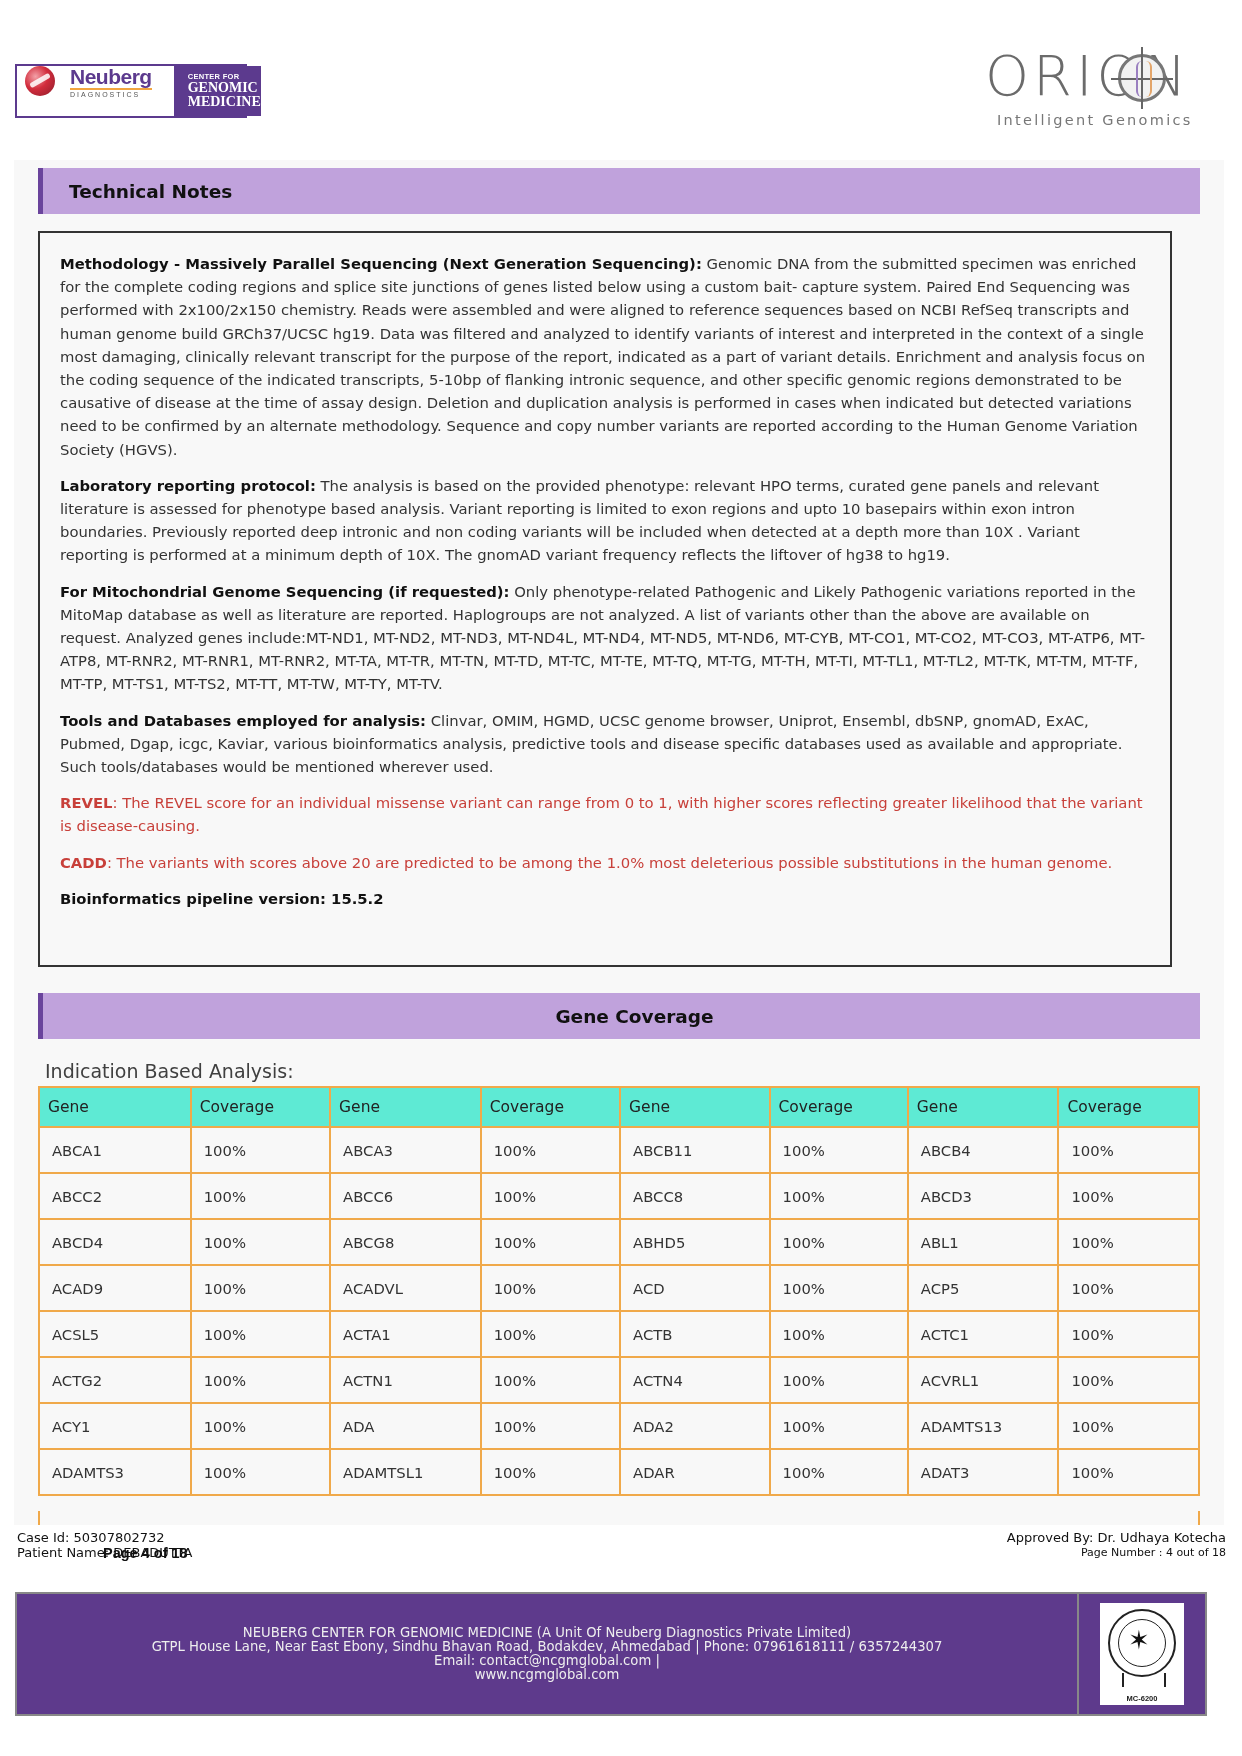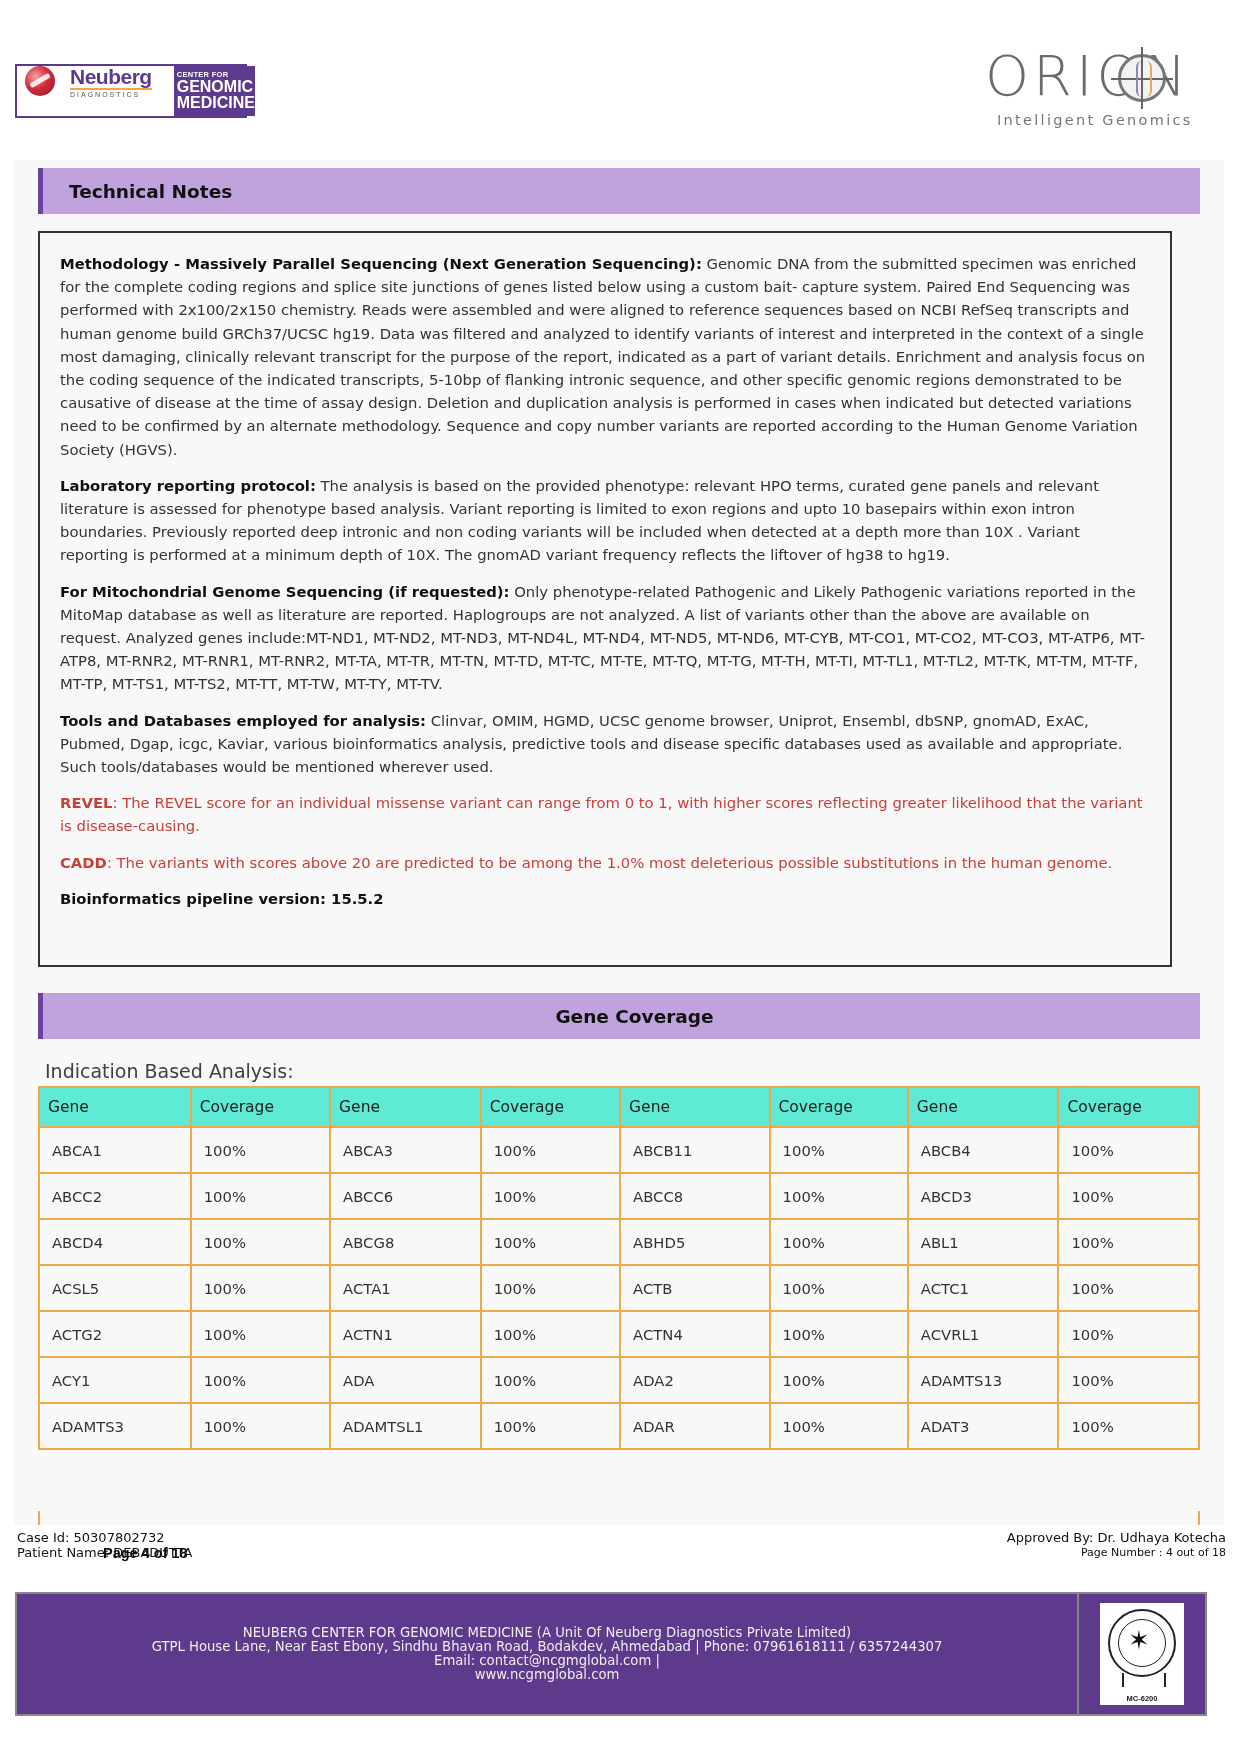--- a/index.html
+++ b/index.html
@@ -20,24 +20,24 @@
   }
   .neuberg-globe::after {
     content:""; position:absolute; left:4px; top:12px; width:22px; height:5px;
     background:#fff; transform:rotate(-30deg); border-radius:2px; opacity:.85;
   }
   .neuberg-words { margin-left:4px; display:flex; flex-direction:column; line-height:1; }
   .neuberg-name { font-family:"Liberation Sans", sans-serif; font-weight:bold; font-size:21px; color:#5c3a8e; letter-spacing:-0.5px; }
   .neuberg-sub { font-family:"Liberation Sans", sans-serif; font-size:7px; color:#555; letter-spacing:2px; border-top:2px solid #f2a540; padding-top:1px; margin-top:1px; }
   .neuberg-right {
     flex:1; background:#5c3a8e; color:#fff; font-family:"Liberation Sans", sans-serif;
-    font-weight:bold; display:flex; flex-direction:column; justify-content:center; padding-left:3px; line-height:1;margin-left:22px;
+    font-weight:bold; display:flex; flex-direction:column; justify-content:center; padding-left:14px; line-height:1;margin-left:22px;
   }
   .cgm-small { font-size:7.5px; letter-spacing:.3px; }
-  .cgm-big { font-size:16px; }
+  .cgm-big { font-size:14px;font-family:Liberation Serif, serif; }
 
   .orion-logo { position:absolute; left:985px; top:48px; width:240px; height:86px; }
   .orion-word { font-family:"DejaVu Sans", sans-serif; font-weight:200; font-size:56px; color:#6b6b6b; letter-spacing:4px; line-height:1; position:absolute; left:0; top:0; }
   .orion-tag { position:absolute; left:12px; top:64px; font-family:"DejaVu Sans", sans-serif; font-size:14.5px; color:#777; letter-spacing:2.3px; }
   .orion-o {
     position:absolute; left:133px; top:6px; width:48px; height:48px; border-radius:50%;
     border:3px solid #777; box-sizing:border-box; background:#f2f2f2;
   }
   .orion-o .h { position:absolute; left:-10px; right:-10px; top:21px; height:1.5px; background:#666; }
   .orion-o .v { position:absolute; top:-10px; bottom:-10px; left:20px; width:1.5px; background:#666; }
@@ -199,20 +199,30 @@
           <td>ABCD4</td>
           <td>100%</td>
           <td>ABCG8</td>
           <td>100%</td>
           <td>ABHD5</td>
           <td>100%</td>
           <td>ABL1</td>
           <td>100%</td>
         </tr>
         <tr>
+          <td>ACAD9</td>
+          <td>100%</td>
+          <td>ACADVL</td>
+          <td>100%</td>
+          <td>ACD</td>
+          <td>100%</td>
+          <td>ACP5</td>
+          <td>100%</td>
+        </tr>
+        <tr>
           <td>ACSL5</td>
           <td>100%</td>
           <td>ACTA1</td>
           <td>100%</td>
           <td>ACTB</td>
           <td>100%</td>
           <td>ACTC1</td>
           <td>100%</td>
         </tr>
         <tr>

